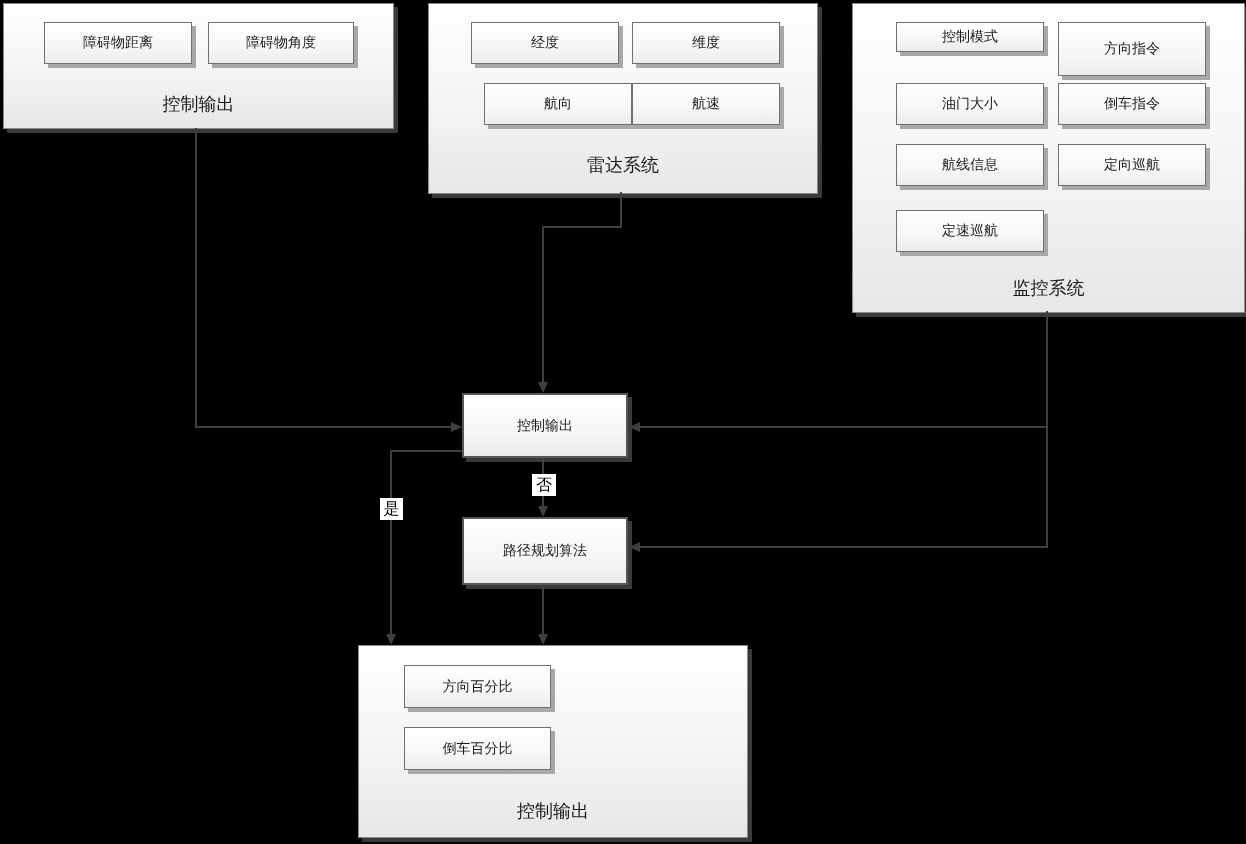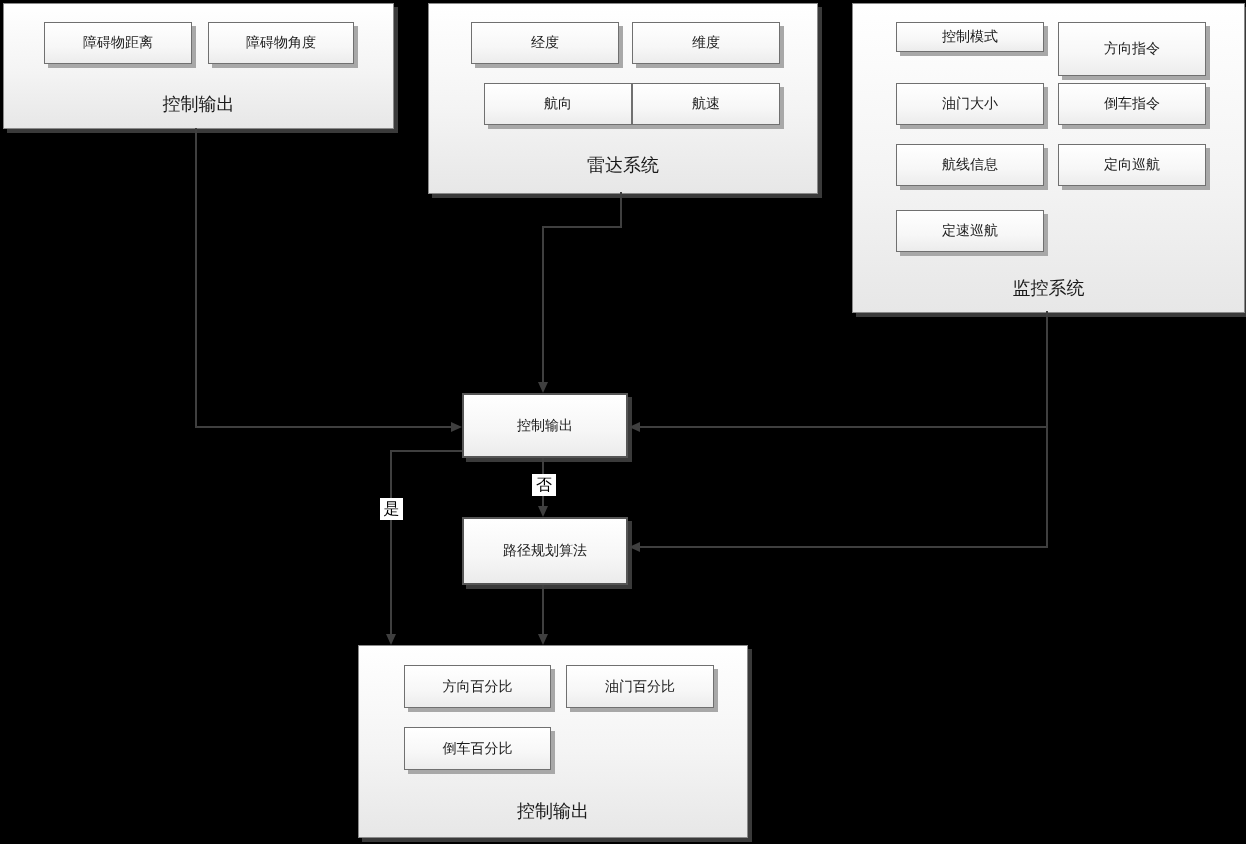--- a/index.html
+++ b/index.html
@@ -123,23 +123,20 @@
   </div>
 
   <div class="node standalone" style="left:462px;top:517px;width:166px;height:68px;">
     <span>路径规划算法</span>
   </div>
 
   <div class="panel" style="left:350px;top:645px;width:388px;height:191px;margin-left:8px;">
     <div class="node" style="left:45px;top:19px;width:147px;height:43px;">
       <span>方向百分比</span>
     </div>
-    <div class="node" style="left:207px;top:19px;width:148px;height:43px;">
-      <span>油门百分比</span>
-    </div>
     <div class="node" style="left:45px;top:81px;width:147px;height:43px;">
       <span>倒车百分比</span>
     </div>
     <div class="panel-title" style="bottom:14px;">控制输出</div>
   </div>
 
   <div class="seg" style="left:195px;top:128px;width:2px;height:300px;"></div>
   <div class="seg" style="left:195px;top:426px;width:256px;height:2px;"></div>
   <div class="arr right" style="left:451px;top:422px;"></div>
 

